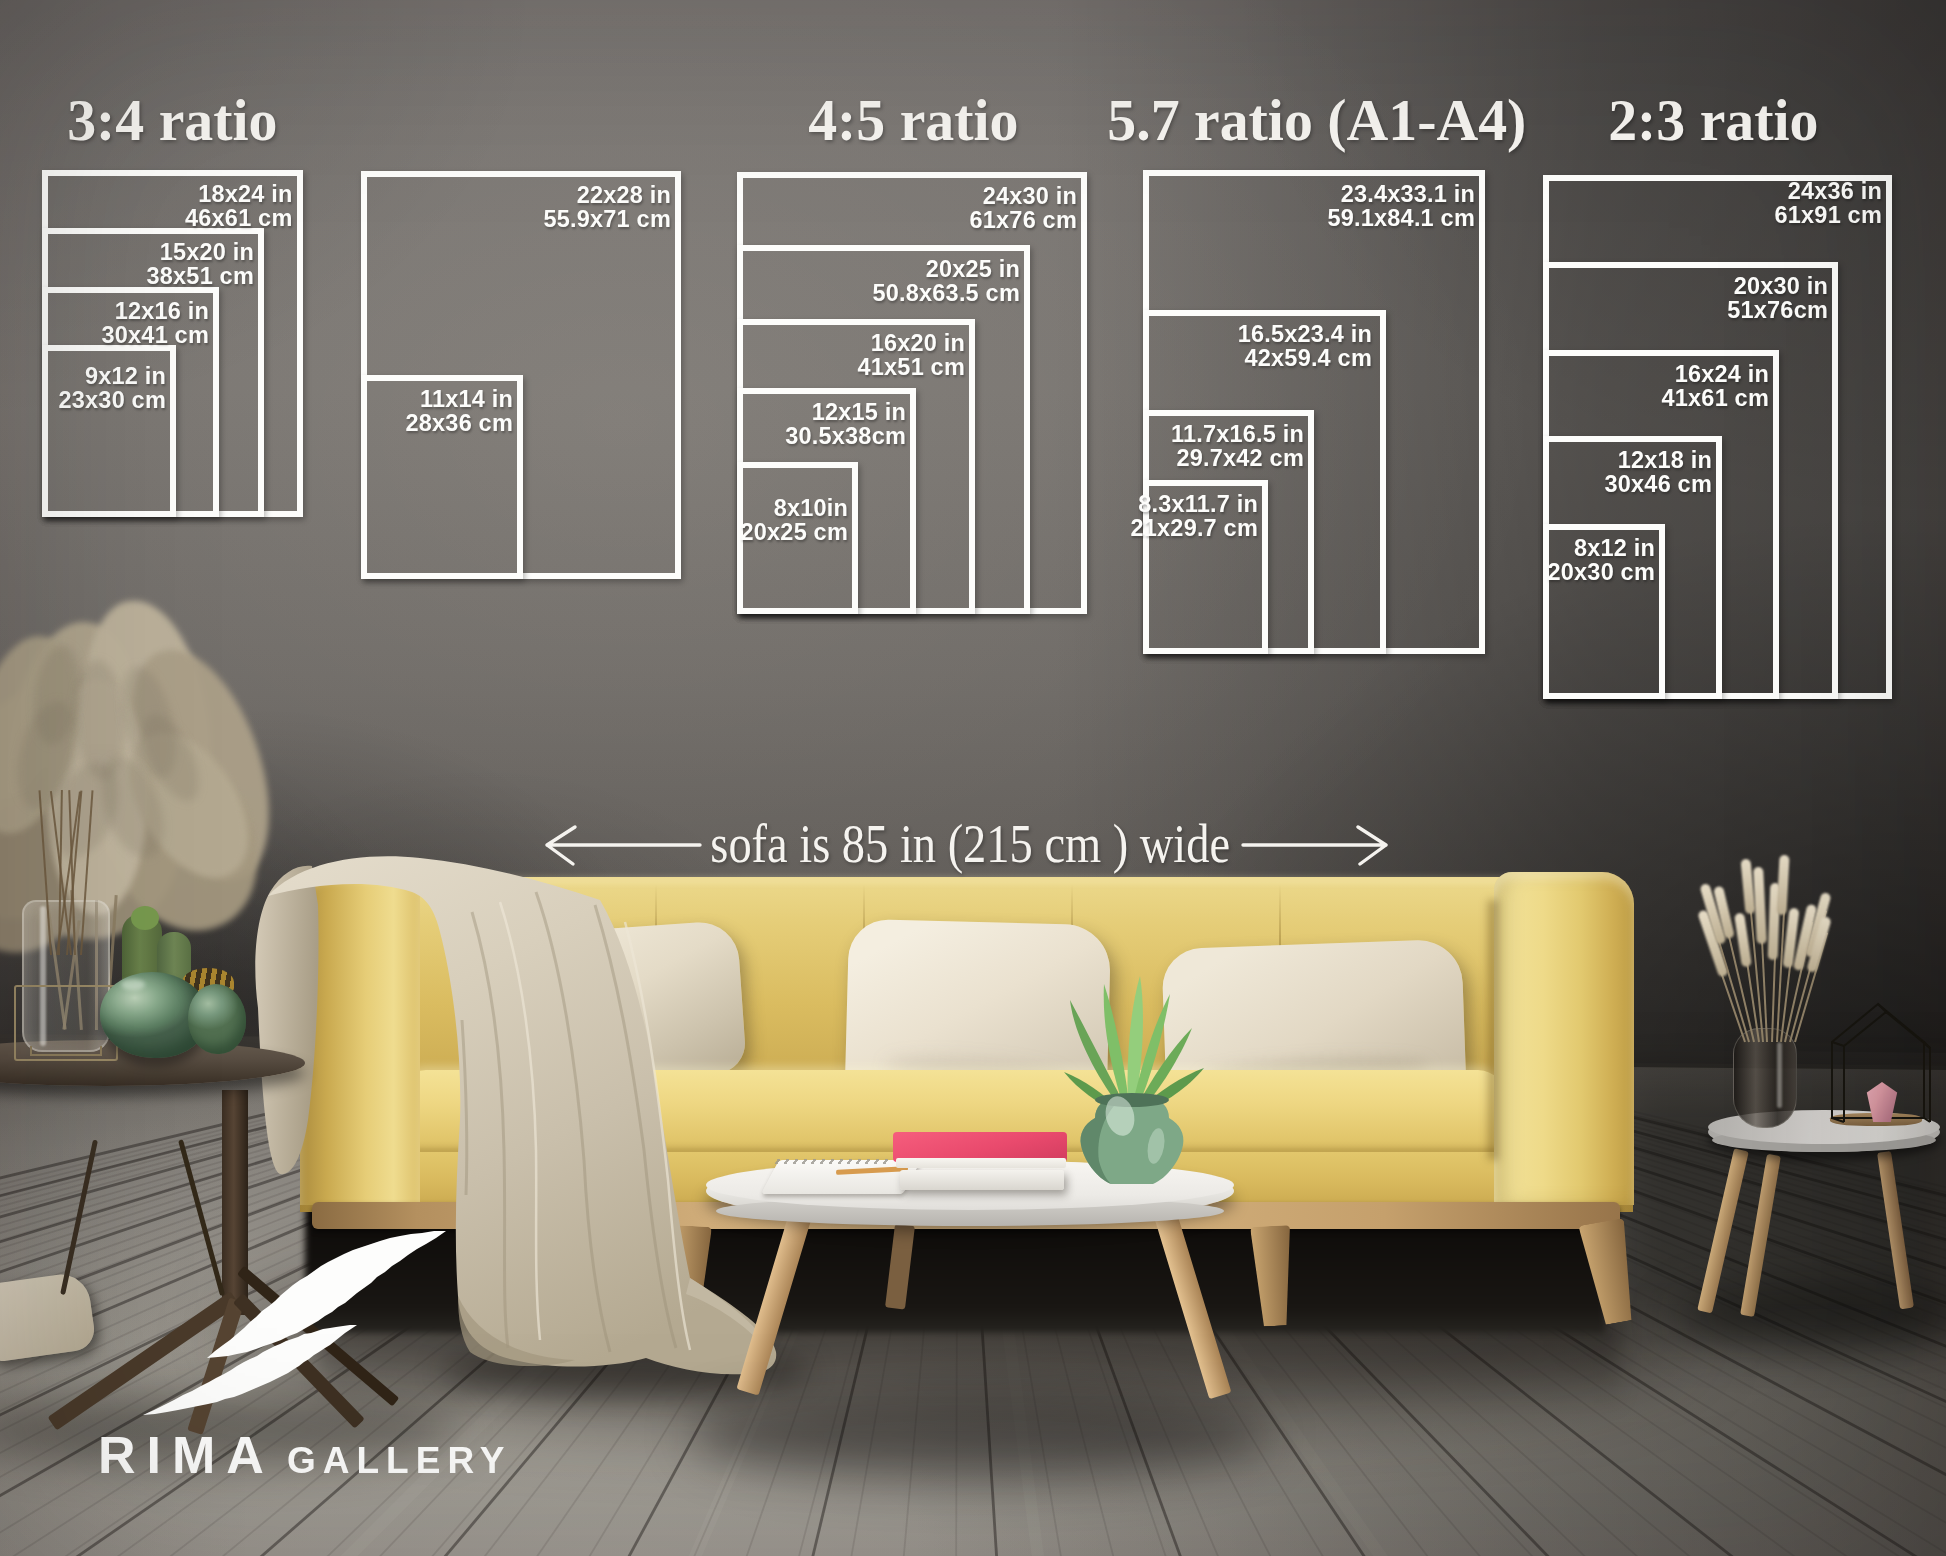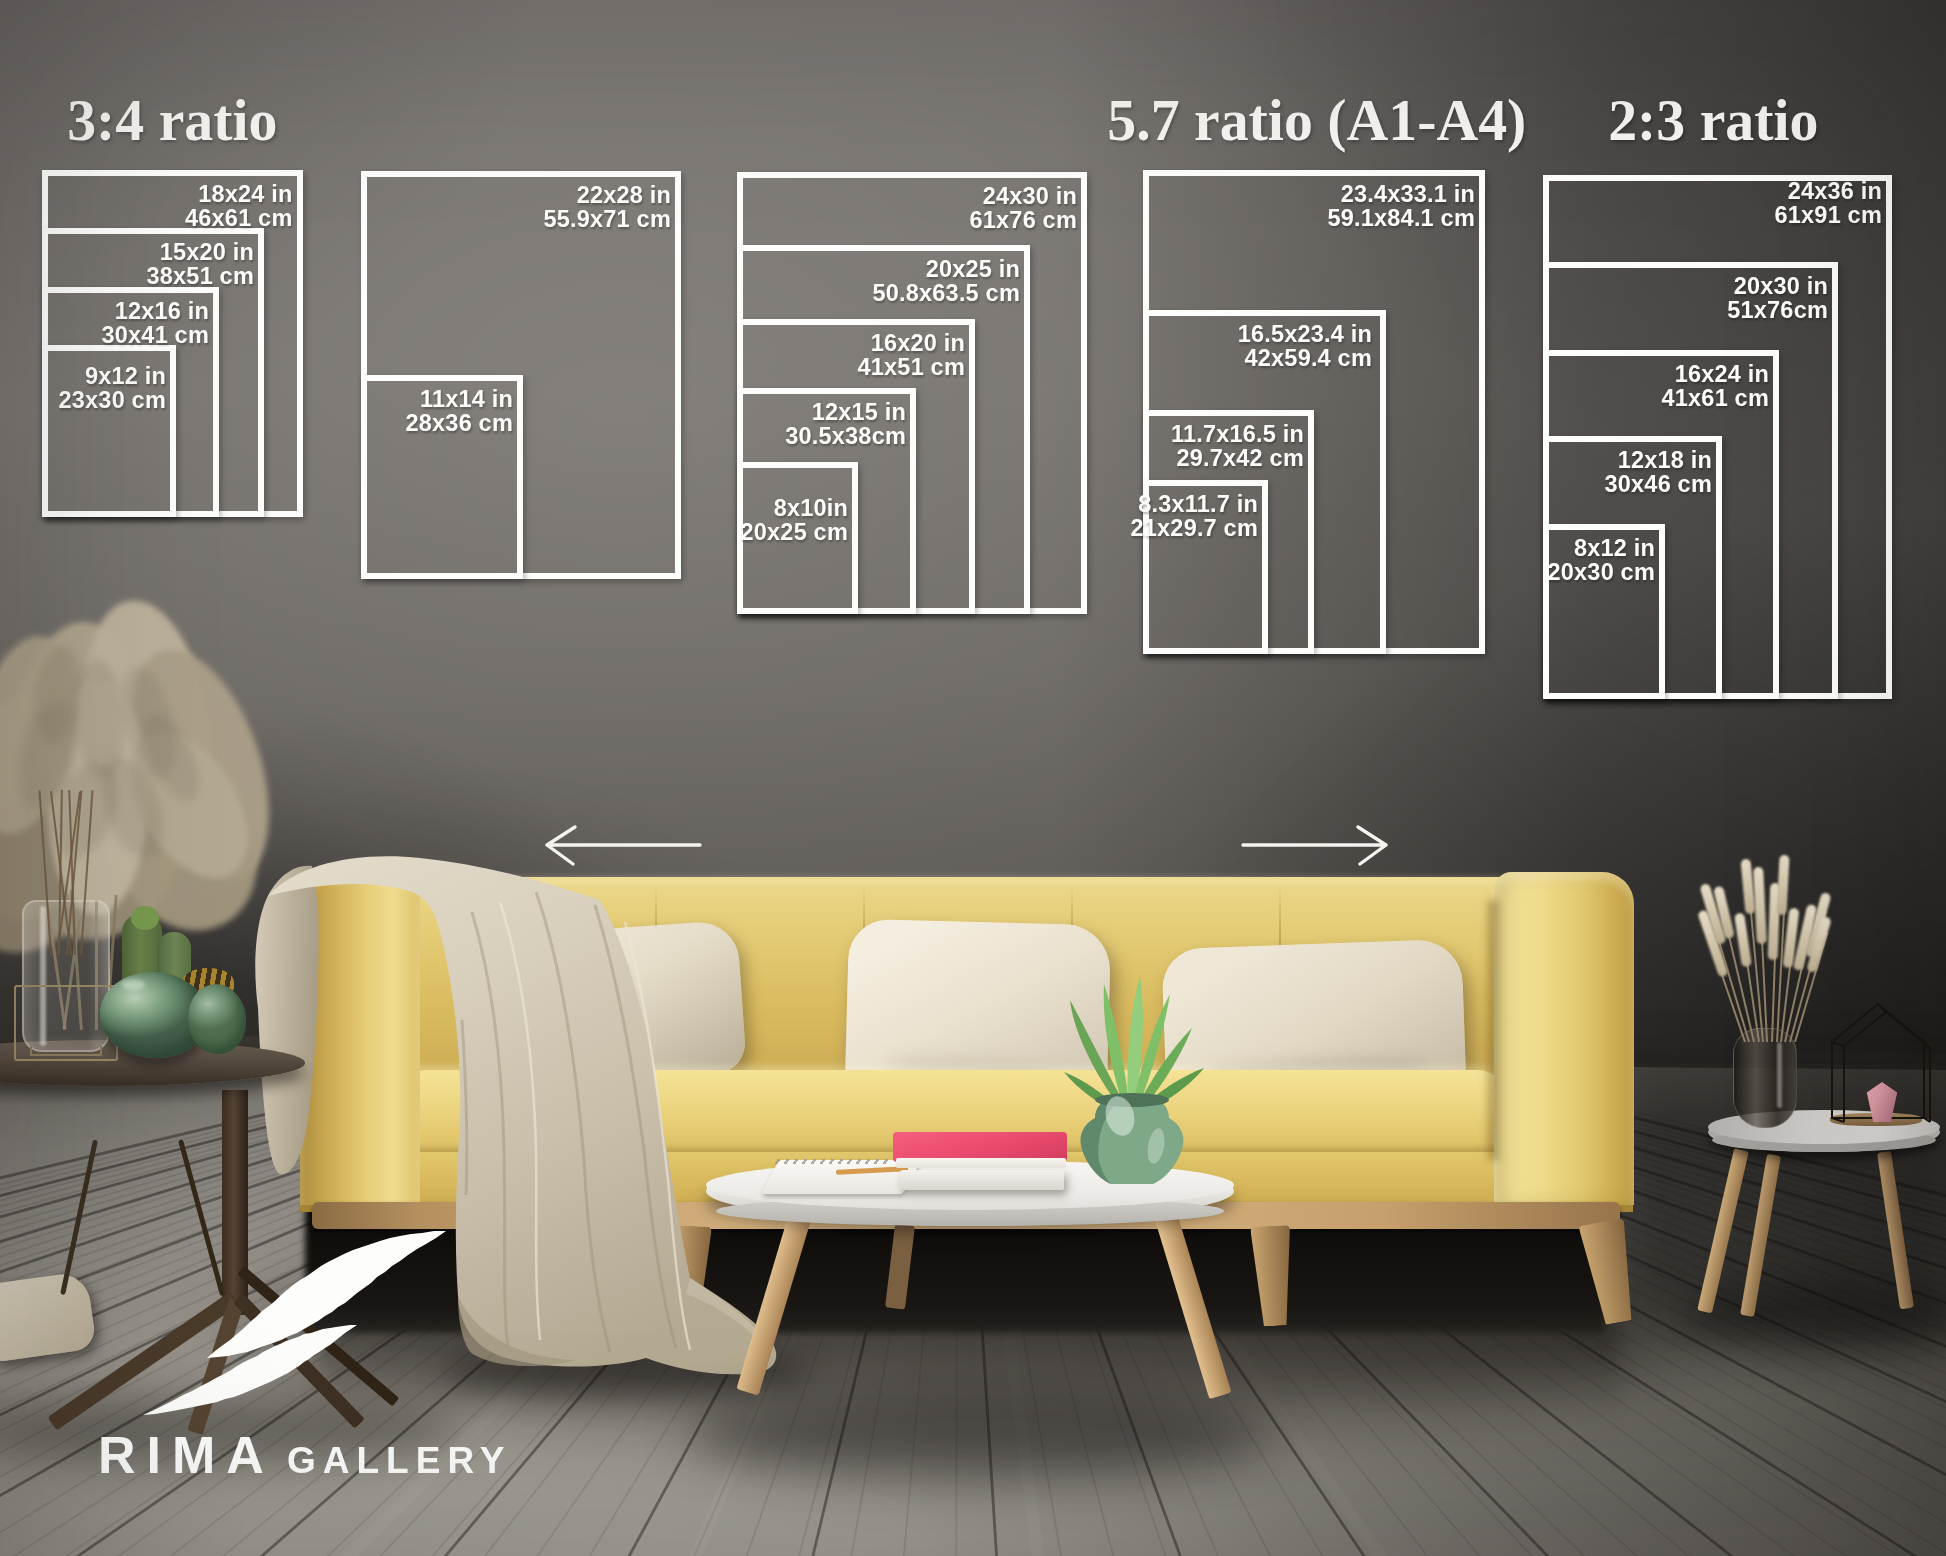--- a/index.html
+++ b/index.html
@@ -177,20 +177,21 @@
     <div class="lab" style="right:1737px;top:299px;">12x16 in
 30x41 cm</div>
     <div class="lab" style="right:1780px;top:364px;">9x12 in
 23x30 cm</div>
     <div class="box" style="left:361px;top:171px;width:320px;height:408px;"></div>
     <div class="box" style="left:361px;top:375px;width:162px;height:204px;"></div>
     <div class="lab" style="right:1275px;top:183px;">22x28 in
 55.9x71 cm</div>
     <div class="lab" style="right:1433px;top:387px;">11x14 in
 28x36 cm</div>
+    <div class="title" style="left:603px;top:90px;"><span>4:5 ratio</span></div>
     <div class="box" style="left:737px;top:172px;width:350px;height:442px;"></div>
     <div class="box" style="left:737px;top:245px;width:293px;height:369px;"></div>
     <div class="box" style="left:737px;top:319px;width:238px;height:295px;"></div>
     <div class="box" style="left:737px;top:388px;width:179px;height:226px;"></div>
     <div class="box" style="left:737px;top:462px;width:121px;height:152px;"></div>
     <div class="lab" style="right:869px;top:184px;">24x30 in
 61x76 cm</div>
     <div class="lab" style="right:926px;top:257px;">20x25 in
 50.8x63.5 cm</div>
     <div class="lab" style="right:981px;top:331px;">16x20 in
@@ -429,20 +430,23 @@
     <svg class="abs" style="left:1820px;top:990px;" width="120" height="140" viewBox="0 0 120 140">
 <g fill="none" stroke="#17150f" stroke-width="2">
 <path d="M12,128 L12,52 L58,14 L104,52 L104,128 Z"></path>
 <path d="M24,132 L24,56 L66,22 L110,58 L110,132"></path>
 <path d="M12,52 L24,56 M58,14 L66,22 M104,52 L110,58 M12,128 L24,132 M104,128 L110,132"></path>
 </g>
 </svg>
     <div class="abs" style="left:1862px;top:1082px;width:40px;height:40px;background:
  linear-gradient(115deg,#e8aeb9 0%,#d998a2 40%,#b77888 75%,#a06a77 100%);
  clip-path:polygon(50% 0,88% 26%,72% 100%,28% 100%,12% 26%);"></div>
+    <div class="abs" style="left:668px;top:816px;width:600px;text-align:center;color:#f5f3ef;
+ font-family:'Liberation Serif',serif;font-size:54px;line-height:56px;
+ text-shadow:1.5px 2px 4px rgba(0,0,0,0.3);"><span style="display:inline-block;transform:scaleX(0.86);white-space:nowrap;">sofa is 85 in (215 cm ) wide</span></div>
     <svg class="abs" style="left:530px;top:810px;" width="880" height="70" viewBox="530 810 880 70">
 <g stroke="#f5f3ef" stroke-width="3.4" fill="none" stroke-linecap="round">
 <path d="M547,845 L700,845 M547,845 L575,827 M547,845 L573,864"></path>
 <path d="M1243,845 L1386,845 M1386,845 L1358,827 M1386,845 L1360,864"></path>
 </g>
 </svg>
     <svg class="abs" style="left:90px;top:1200px;" width="430" height="300" viewBox="90 1200 430 300">
 <g fill="#fdfdfc">
 <path d="M446,1231 434,1231 422,1233 411,1234 400,1236 390,1238 380,1241 371,1244 362,1247 353,1250 344,1254 336,1258 328,1262 321,1266 314,1271 307,1276 300,1280 293,1285 287,1290 281,1295 275,1301 269,1306 262,1311 256,1317 250,1322 244,1328 237,1334 230,1340 223,1345 215,1351 207,1358 207,1358 218,1357 228,1356 237,1354 247,1352 256,1349 264,1346 273,1343 281,1340 289,1336 297,1333 304,1329 311,1325 318,1321 325,1316 332,1312 338,1307 345,1303 351,1298 357,1293 364,1288 371,1283 377,1277 385,1272 392,1266 400,1261 408,1255 417,1249 426,1244 436,1238 446,1231 Z"></path>
 <path d="M357,1325 350,1325 343,1326 336,1327 330,1328 323,1329 317,1331 311,1333 304,1334 298,1337 292,1339 286,1341 280,1344 275,1346 269,1349 263,1352 257,1356 250,1359 244,1362 237,1366 231,1370 224,1374 216,1378 209,1382 201,1386 192,1391 183,1395 174,1400 164,1405 154,1410 143,1415 143,1415 155,1414 167,1412 178,1410 188,1408 198,1406 208,1404 217,1402 225,1399 234,1397 242,1394 249,1391 256,1388 263,1385 270,1382 276,1379 282,1376 288,1373 294,1369 299,1366 304,1362 309,1359 314,1355 319,1352 325,1348 330,1345 335,1341 340,1337 345,1333 351,1329 357,1325 Z"></path>

